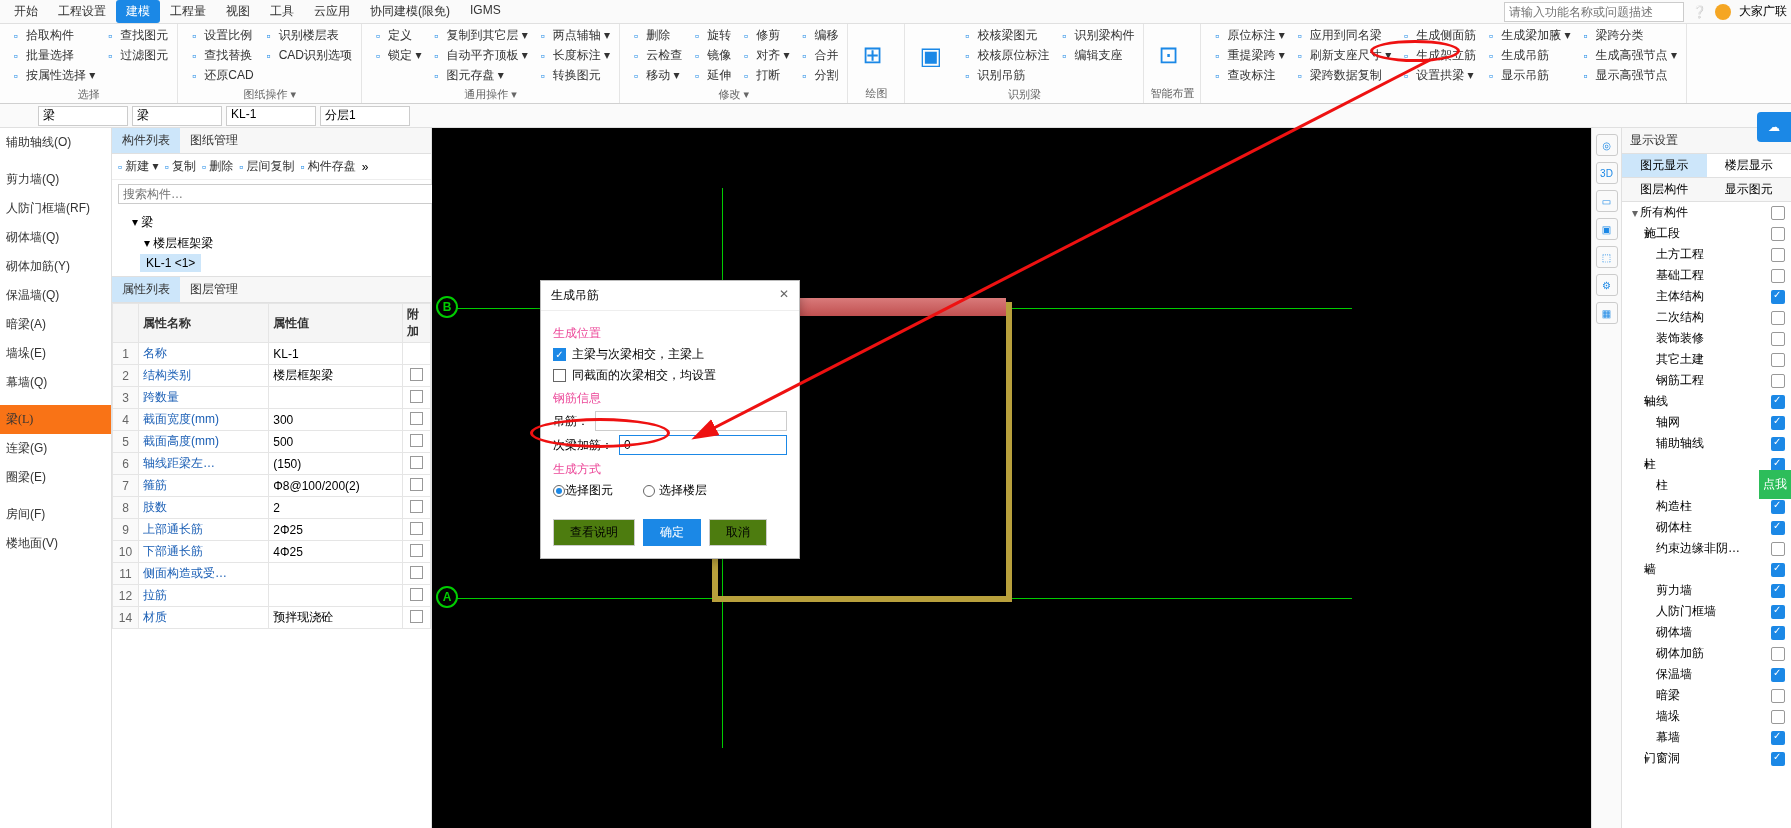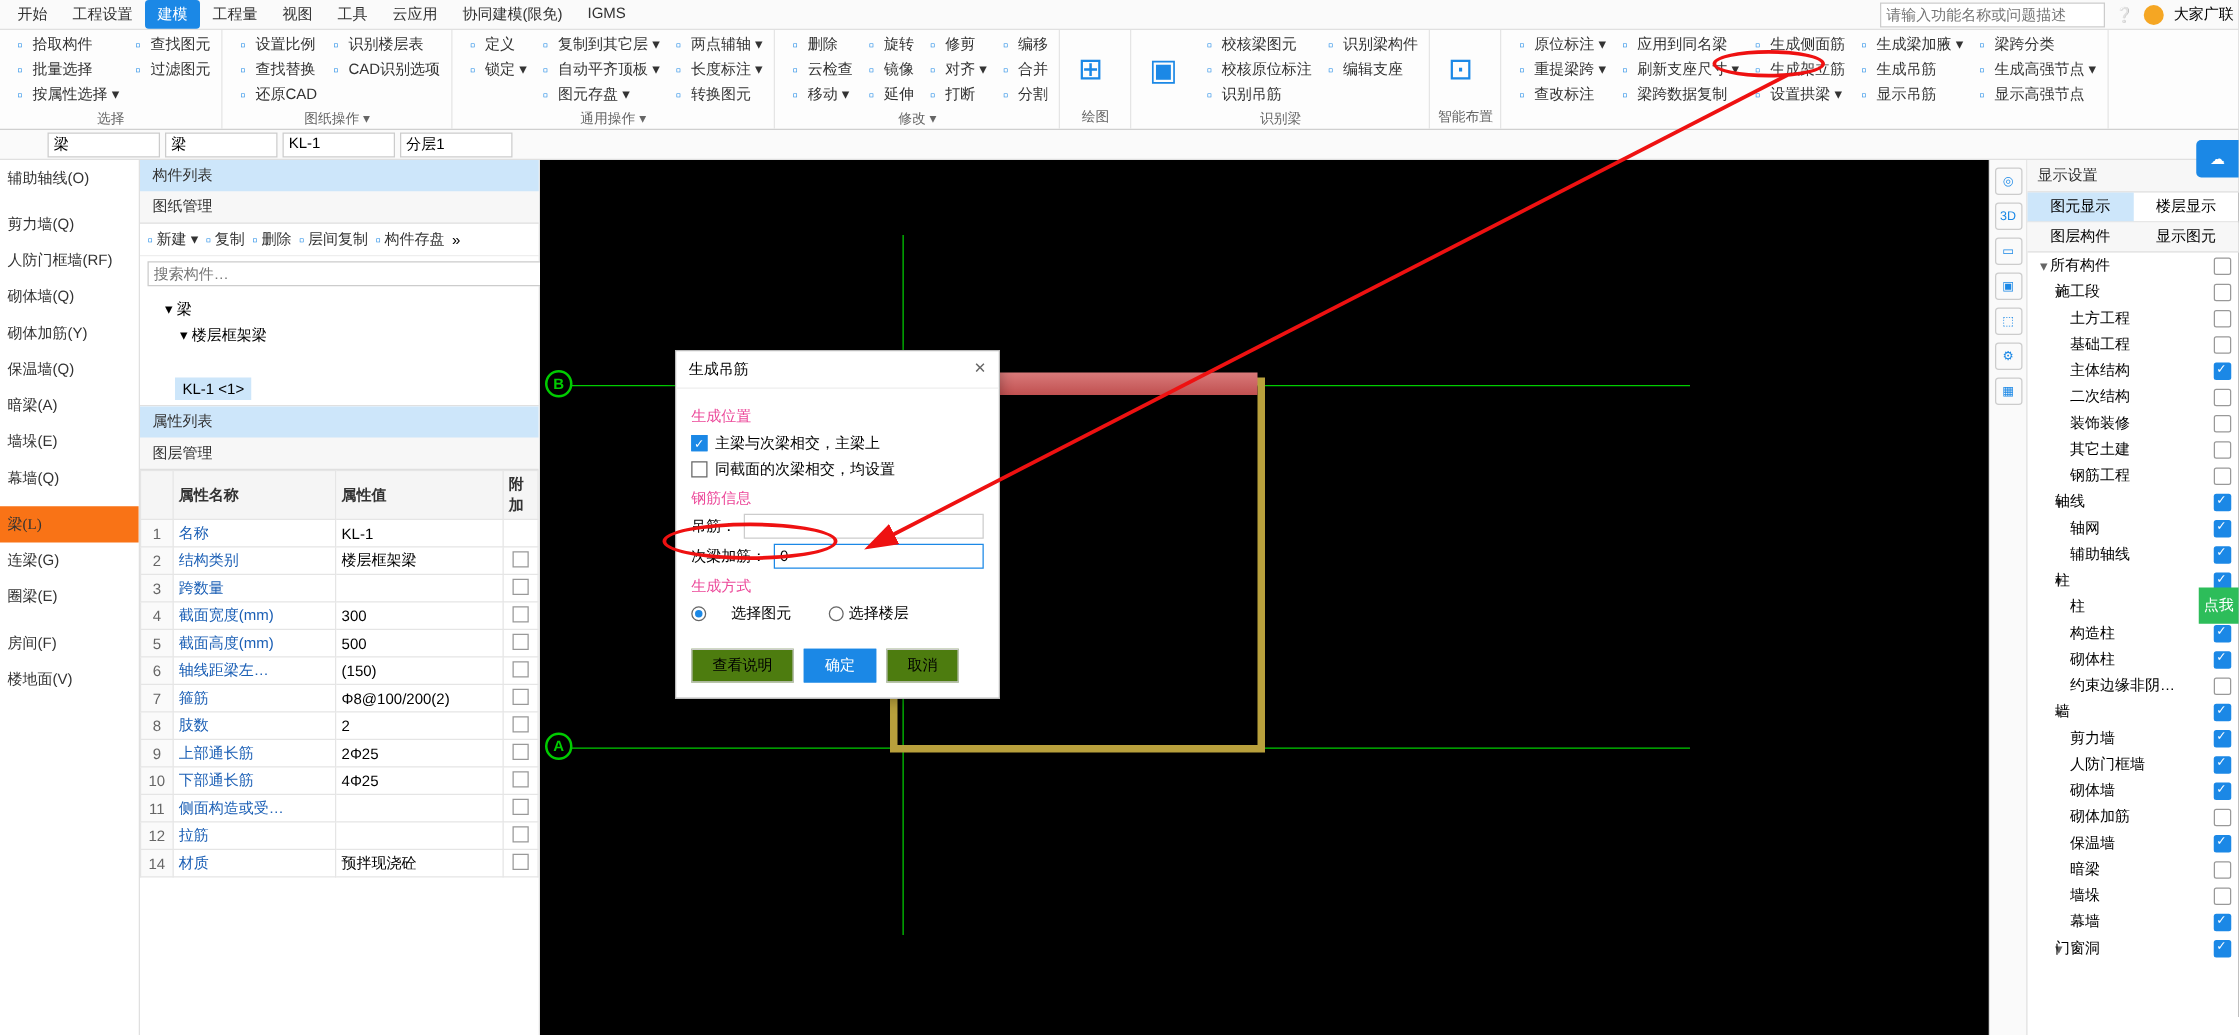--- a/index.html
+++ b/index.html
@@ -24,29 +24,29 @@
 
 .subbar { display: flex; align-items: center; height: 24px; border-bottom: 1px solid #e0e0e0; background: #fafafa; padding: 0 4px; gap: 4px; }
 .subbar select, .subbar .sel { height: 20px; border: 1px solid #ccc; background: #fff; padding: 0 4px; font-size: 12px; }
 
 .main { display: flex; height: calc(828px - 24px - 80px - 24px); }
 .left-tree { width: 112px; border-right: 1px solid #e0e0e0; overflow: hidden; }
 .left-tree .item { padding: 6px 6px; color: #333; cursor: pointer; white-space: nowrap; overflow:hidden; }
 .left-tree .item.sel { background: #f97316; font-family: Liberation Serif, serif; }
 
 .mid-col { width: 320px; border-right: 1px solid #e0e0e0; display: flex; flex-direction: column; }
-.panel-tabs { display: flex; border-bottom: 1px solid #e0e0e0; background:#f7f7f7;flex-direction:column; }
+.panel-tabs { display: flex; border-bottom: 1px solid #e0e0e0; background:#f7f7f7; }
 .panel-tab { padding: 4px 10px; cursor: pointer; color:#333; }
 .panel-tab.active { background: #cde6fa; }
 .toolbar-row { display: flex; gap: 6px; padding: 4px 6px; border-bottom: 1px solid #eee; align-items:center; }
 .tool-btn { display:flex; align-items:center; gap:3px; color:#333; cursor:pointer; }
 .search-inp { width: 100%; border:1px solid #ccc; height:20px; padding:0 4px; margin:4px 6px; }
 .tree-area { padding: 4px 8px; }
 .tree-node { padding: 2px 0 2px 12px; }
-.tree-leaf { display:inline-block; background:#cde6fa; padding:2px 6px; margin-left:20px;margin-top:23px; }
+.tree-leaf { display:inline-block; background:#cde6fa; padding:2px 6px; margin-left:20px; }
 
 .prop-panel { border-top:1px solid #e0e0e0; flex:1; overflow:auto; }
 .prop-table { width:100%; border-collapse: collapse; }
 .prop-table th, .prop-table td { border:1px solid #e5e5e5; padding:2px 4px; text-align:left; font-size:12px; height:20px; }
 .prop-table th { background:#f5f5f5; color:#333; }
 .prop-table td.idx { width:26px; text-align:center; color:#666; background:#fafafa; }
 .prop-table td.name { color:#1b5fb5; }
 .prop-table td.chk { width:28px; text-align:center; }
 .chkbox { width:13px; height:13px; border:1px solid #999; display:inline-block; background:#fff;}
 
@@ -801,21 +801,21 @@
     <div class="dlg-row plain">
         <span>吊筋：</span>
         <input type="text" style="">
       </div>
     <div class="dlg-row">
         <span>次梁加筋：</span>
         <input type="text" value="0" style="">
       </div>
     <div class="dlg-sec">生成方式</div>
     <div class="dlg-row" style="gap:30px">
-      <span style="display:flex;gap:20px;align-items:center">
+      <span style="display:flex;gap:0;align-items:center">
           <span class="radio on"></span>
           <span>选择图元</span>
         </span>
       <span style="display:flex;gap:4px;align-items:center">
           <span class="radio"></span>
           <span>选择楼层</span>
         </span>
     </div>
   </div>
   <div class="dlg-foot">

